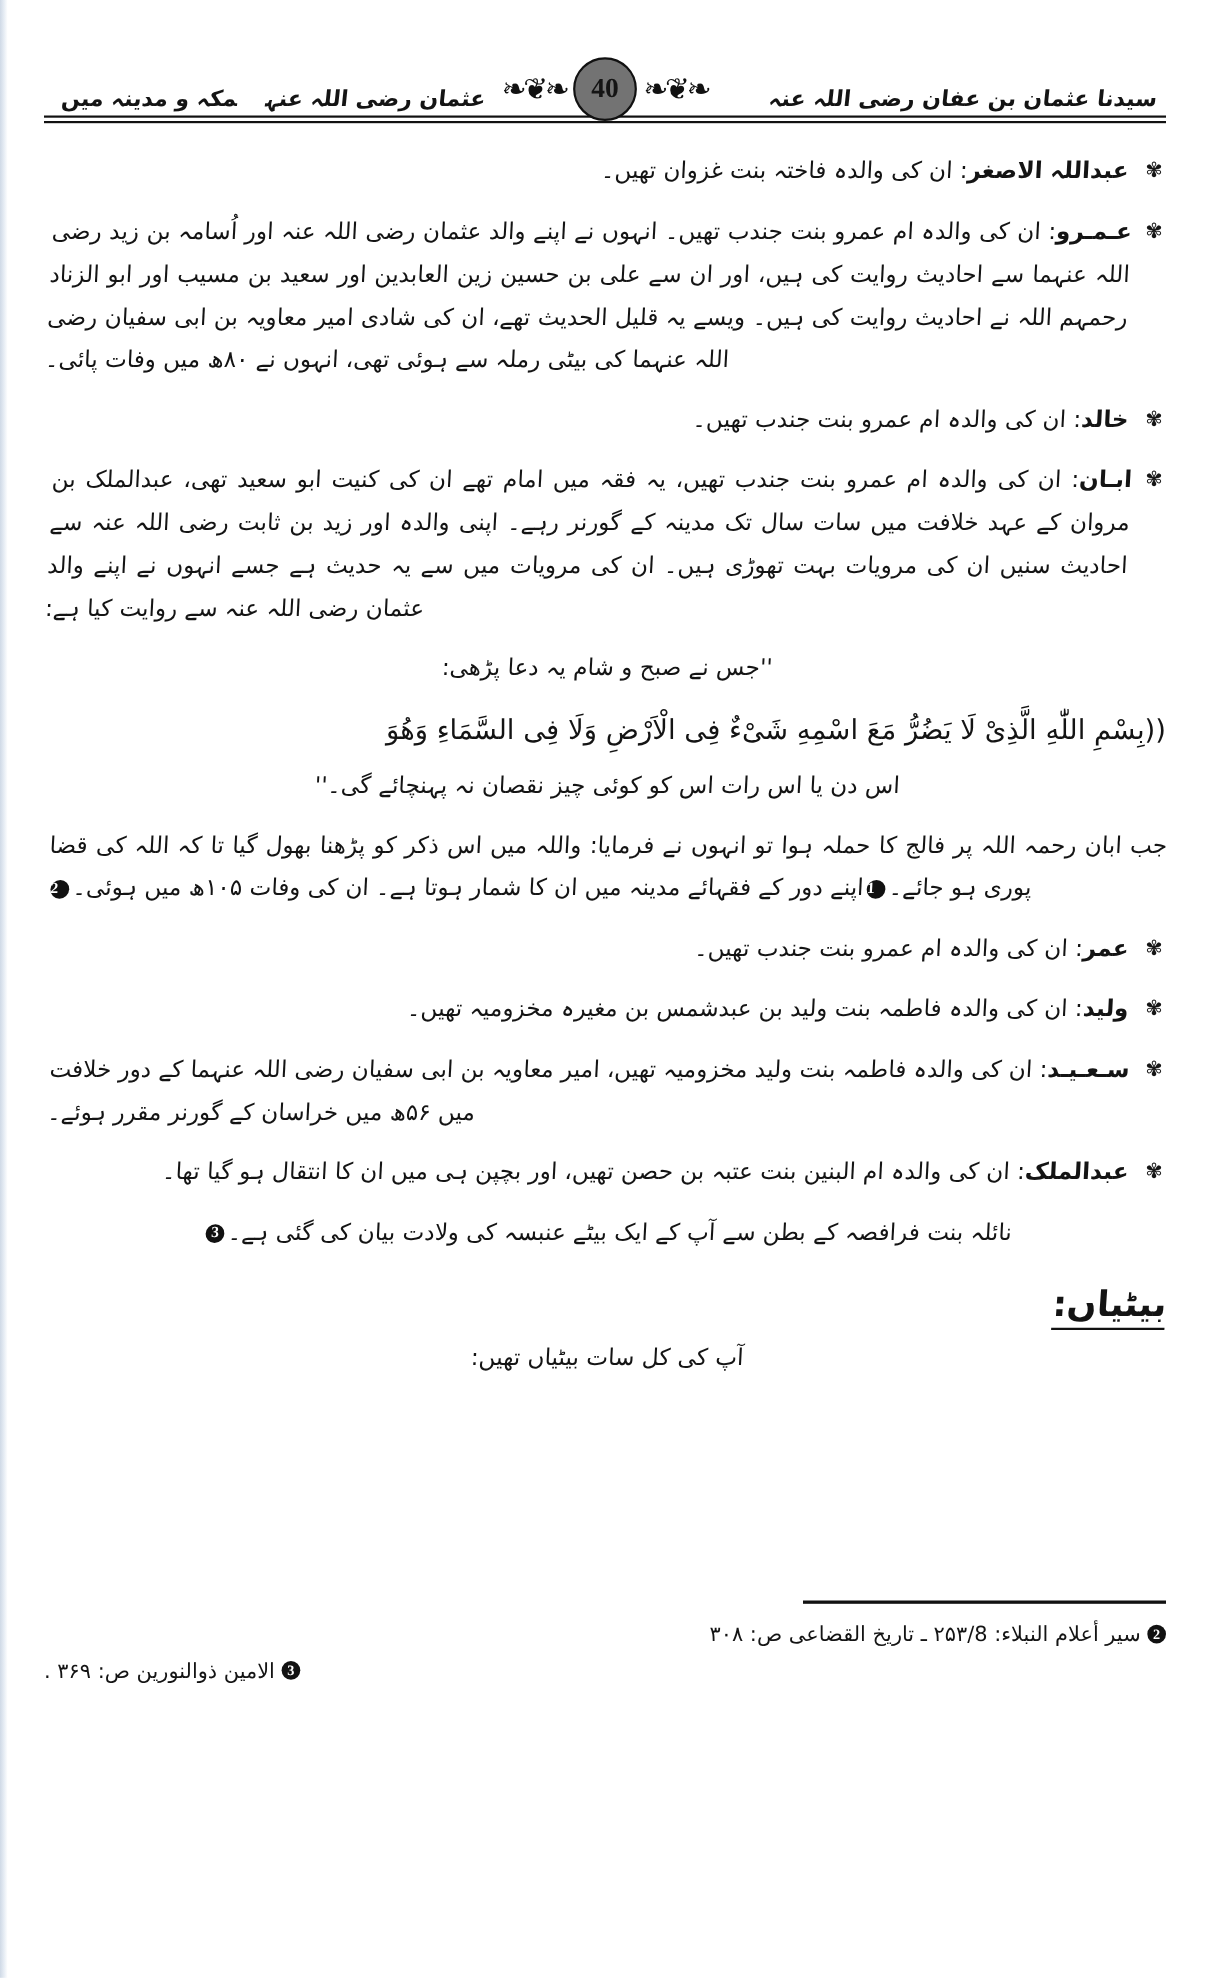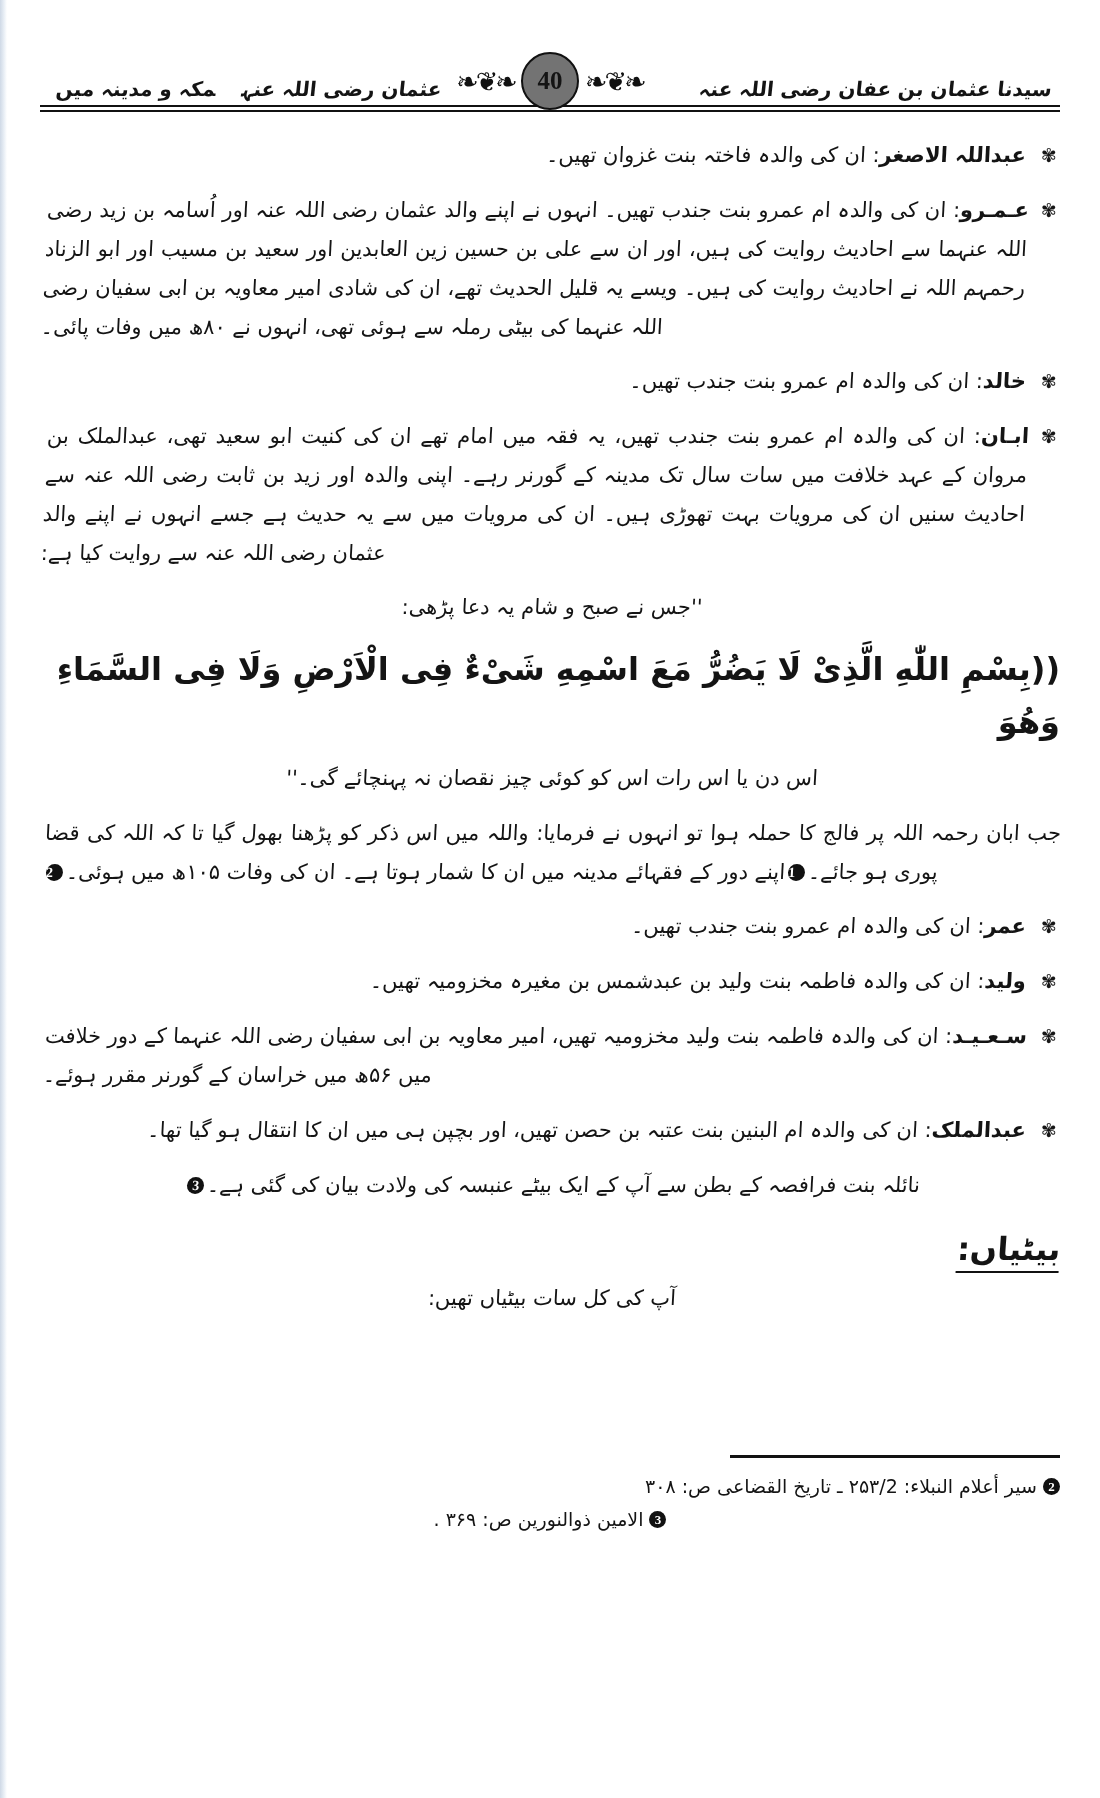--- a/index.html
+++ b/index.html
@@ -155,22 +155,22 @@
     margin-bottom: 16px;
   }
 
   
   .arabic-block {
     margin: 6px 0 10px 0;
     direction: rtl;
   }
   .arabic {
     font-family: "DejaVu Sans", "DejaVu Serif", serif;
-    font-size: 32px;
-    font-weight: 700;
+    font-size: 25px;
+    font-weight: 400;
     line-height: 1.65;
     text-align: right;
     direction: rtl;
     letter-spacing: 0;
   }
 
   
   .sec-head {
     text-align: right;
     margin: 26px 0 6px 0;
@@ -199,21 +199,21 @@
     background: #111;
     margin: 0 0 12px auto;
   }
   .fn-line {
     direction: rtl;
     font-family: "DejaVu Sans", sans-serif;
     font-size: 19px;
     line-height: 1.75;
     display: flex;
     flex-direction: row;
-    justify-content: center;
+    justify-content: flex-end;
     gap: 40px;
     white-space: nowrap;
   }
   .fn-line.two-col { justify-content: space-between; }
   .fn-entry { display: inline-block; }
   .fn-mark {
     font-family: "Liberation Serif", serif;
     font-size: 13px;
     font-weight: 700;
     display: inline-block;
@@ -330,20 +330,20 @@
     </div>
     <div class="para">
       <div class="urdu center">آپ کی کل سات بیٹیاں تھیں:</div>
     </div>
 
   </div>
 
   <div class="footnotes">
     <div class="fn-rule"></div>
     <div class="fn-line two-col">
-      <span class="fn-entry"><span class="fn-mark">2</span><span>سیر أعلام النبلاء: ۲۵۳/2 ـ تاریخ القضاعی ص: ۳۰۸</span></span>
+      <span class="fn-entry"><span class="fn-mark">2</span><span>سیر أعلام النبلاء: ۲۵۳/8 ـ تاریخ القضاعی ص: ۳۰۸</span></span>
     </div>
     <div class="fn-line">
       <span class="fn-entry"><span class="fn-mark">3</span><span>الامین ذوالنورین ص: ۳۶۹ .</span></span>
     </div>
   </div>
 
 </div>
 
 </body></html>

